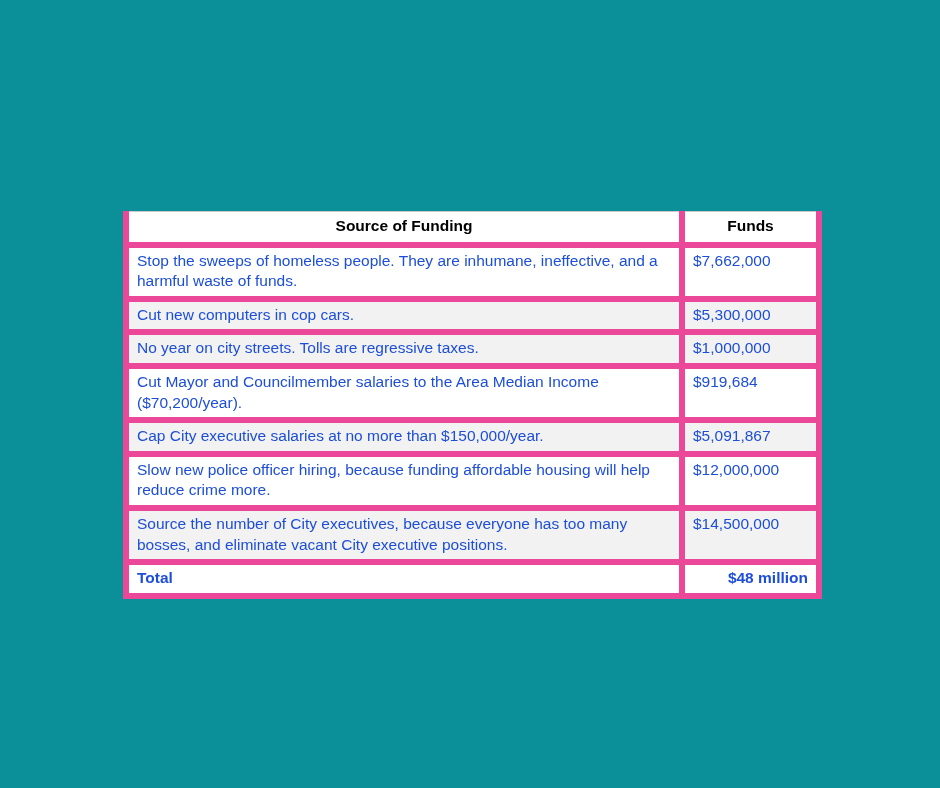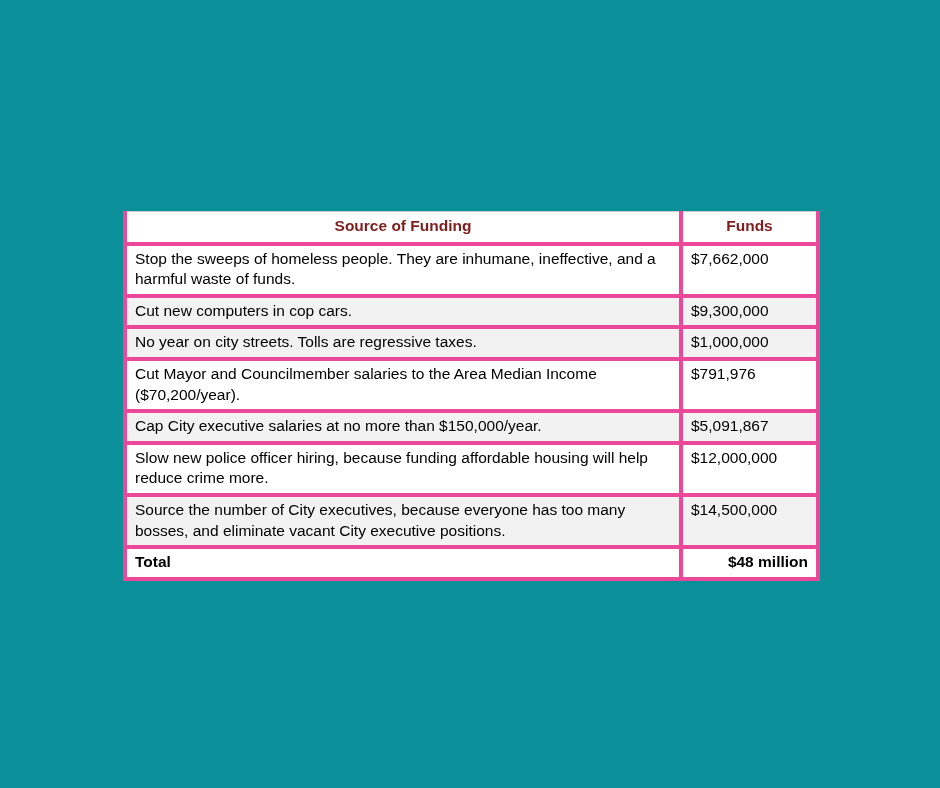--- a/index.html
+++ b/index.html
@@ -28,30 +28,30 @@
     border-collapse: collapse;
     width: 693px;
     background: #ffffff;
     table-layout: fixed;
   }
   table.funding col.c1 { width: 556px; }
   table.funding col.c2 { width: 137px; }
 
   table.funding th,
   table.funding td {
-    border: 4px solid #ec4899;
+    border: 6px solid #ec4899;
     padding: 3px 8px 4px 8px;
     font-size: 15.5px;
     line-height: 1.33;
     vertical-align: top;
-    color: #000000;
+    color: #1d4ed8;
   }
   table.funding thead th {
     text-align: center;
-    color: #7f1d1d;
+    color: #000000;
     font-weight: bold;
     background: #ffffff;
     border-top: 1px solid #c9c9c9;
     border-bottom: 1px solid #c9c9c9;
     padding-top: 4px;
     padding-bottom: 5px;
   }
   table.funding tbody tr.odd td {
     background: #ffffff;
   }
@@ -92,29 +92,29 @@
           <th>Funds</th>
         </tr>
       </thead>
       <tbody>
         <tr class="odd">
           <td class="desc">Stop the sweeps of homeless people. They are inhumane, ineffective, and a harmful waste of funds.</td>
           <td class="amount">$7,662,000</td>
         </tr>
         <tr class="even">
           <td class="desc">Cut new computers in cop cars.</td>
-          <td class="amount">$9,300,000</td>
+          <td class="amount">$5,300,000</td>
         </tr>
         <tr class="even">
           <td class="desc">No year on city streets. Tolls are regressive taxes.</td>
           <td class="amount">$1,000,000</td>
         </tr>
         <tr class="odd">
           <td class="desc">Cut Mayor and Councilmember salaries to the Area Median Income ($70,200/year).</td>
-          <td class="amount">$791,976</td>
+          <td class="amount">$919,684</td>
         </tr>
         <tr class="even">
           <td class="desc">Cap City executive salaries at no more than $150,000/year.</td>
           <td class="amount">$5,091,867</td>
         </tr>
         <tr class="odd">
           <td class="desc">Slow new police officer hiring, because funding affordable housing will help reduce crime more.</td>
           <td class="amount">$12,000,000</td>
         </tr>
         <tr class="even">

